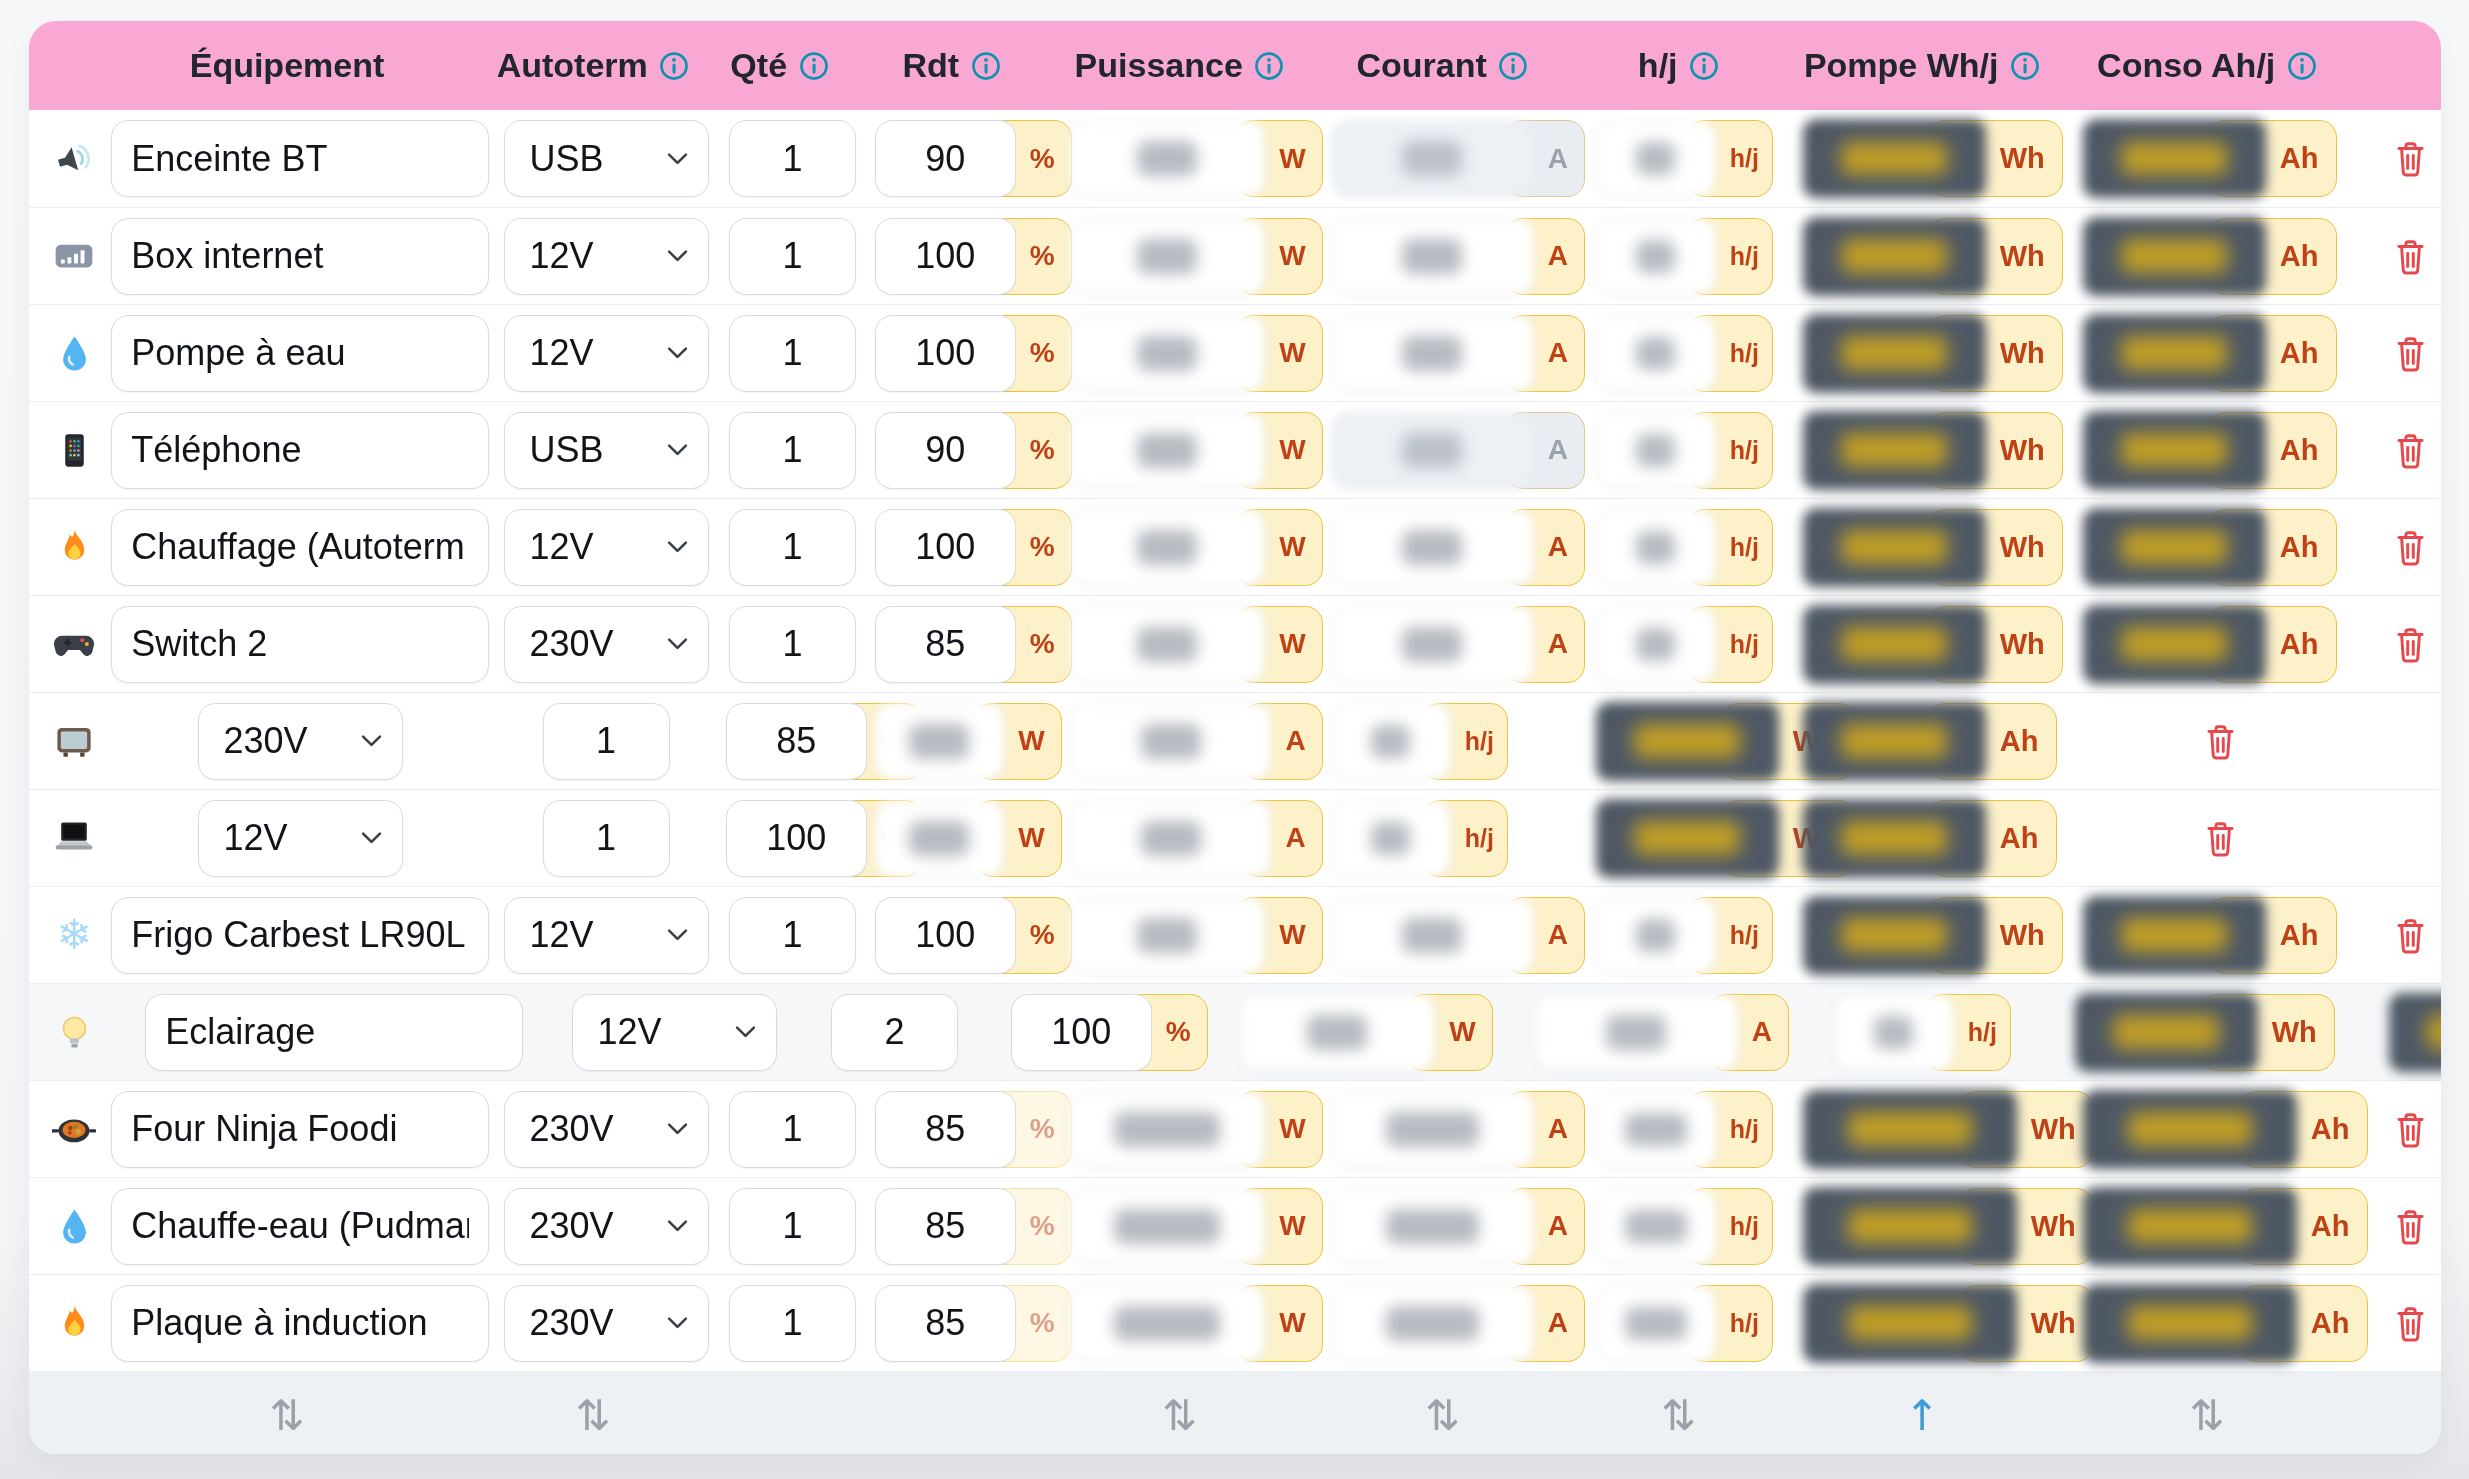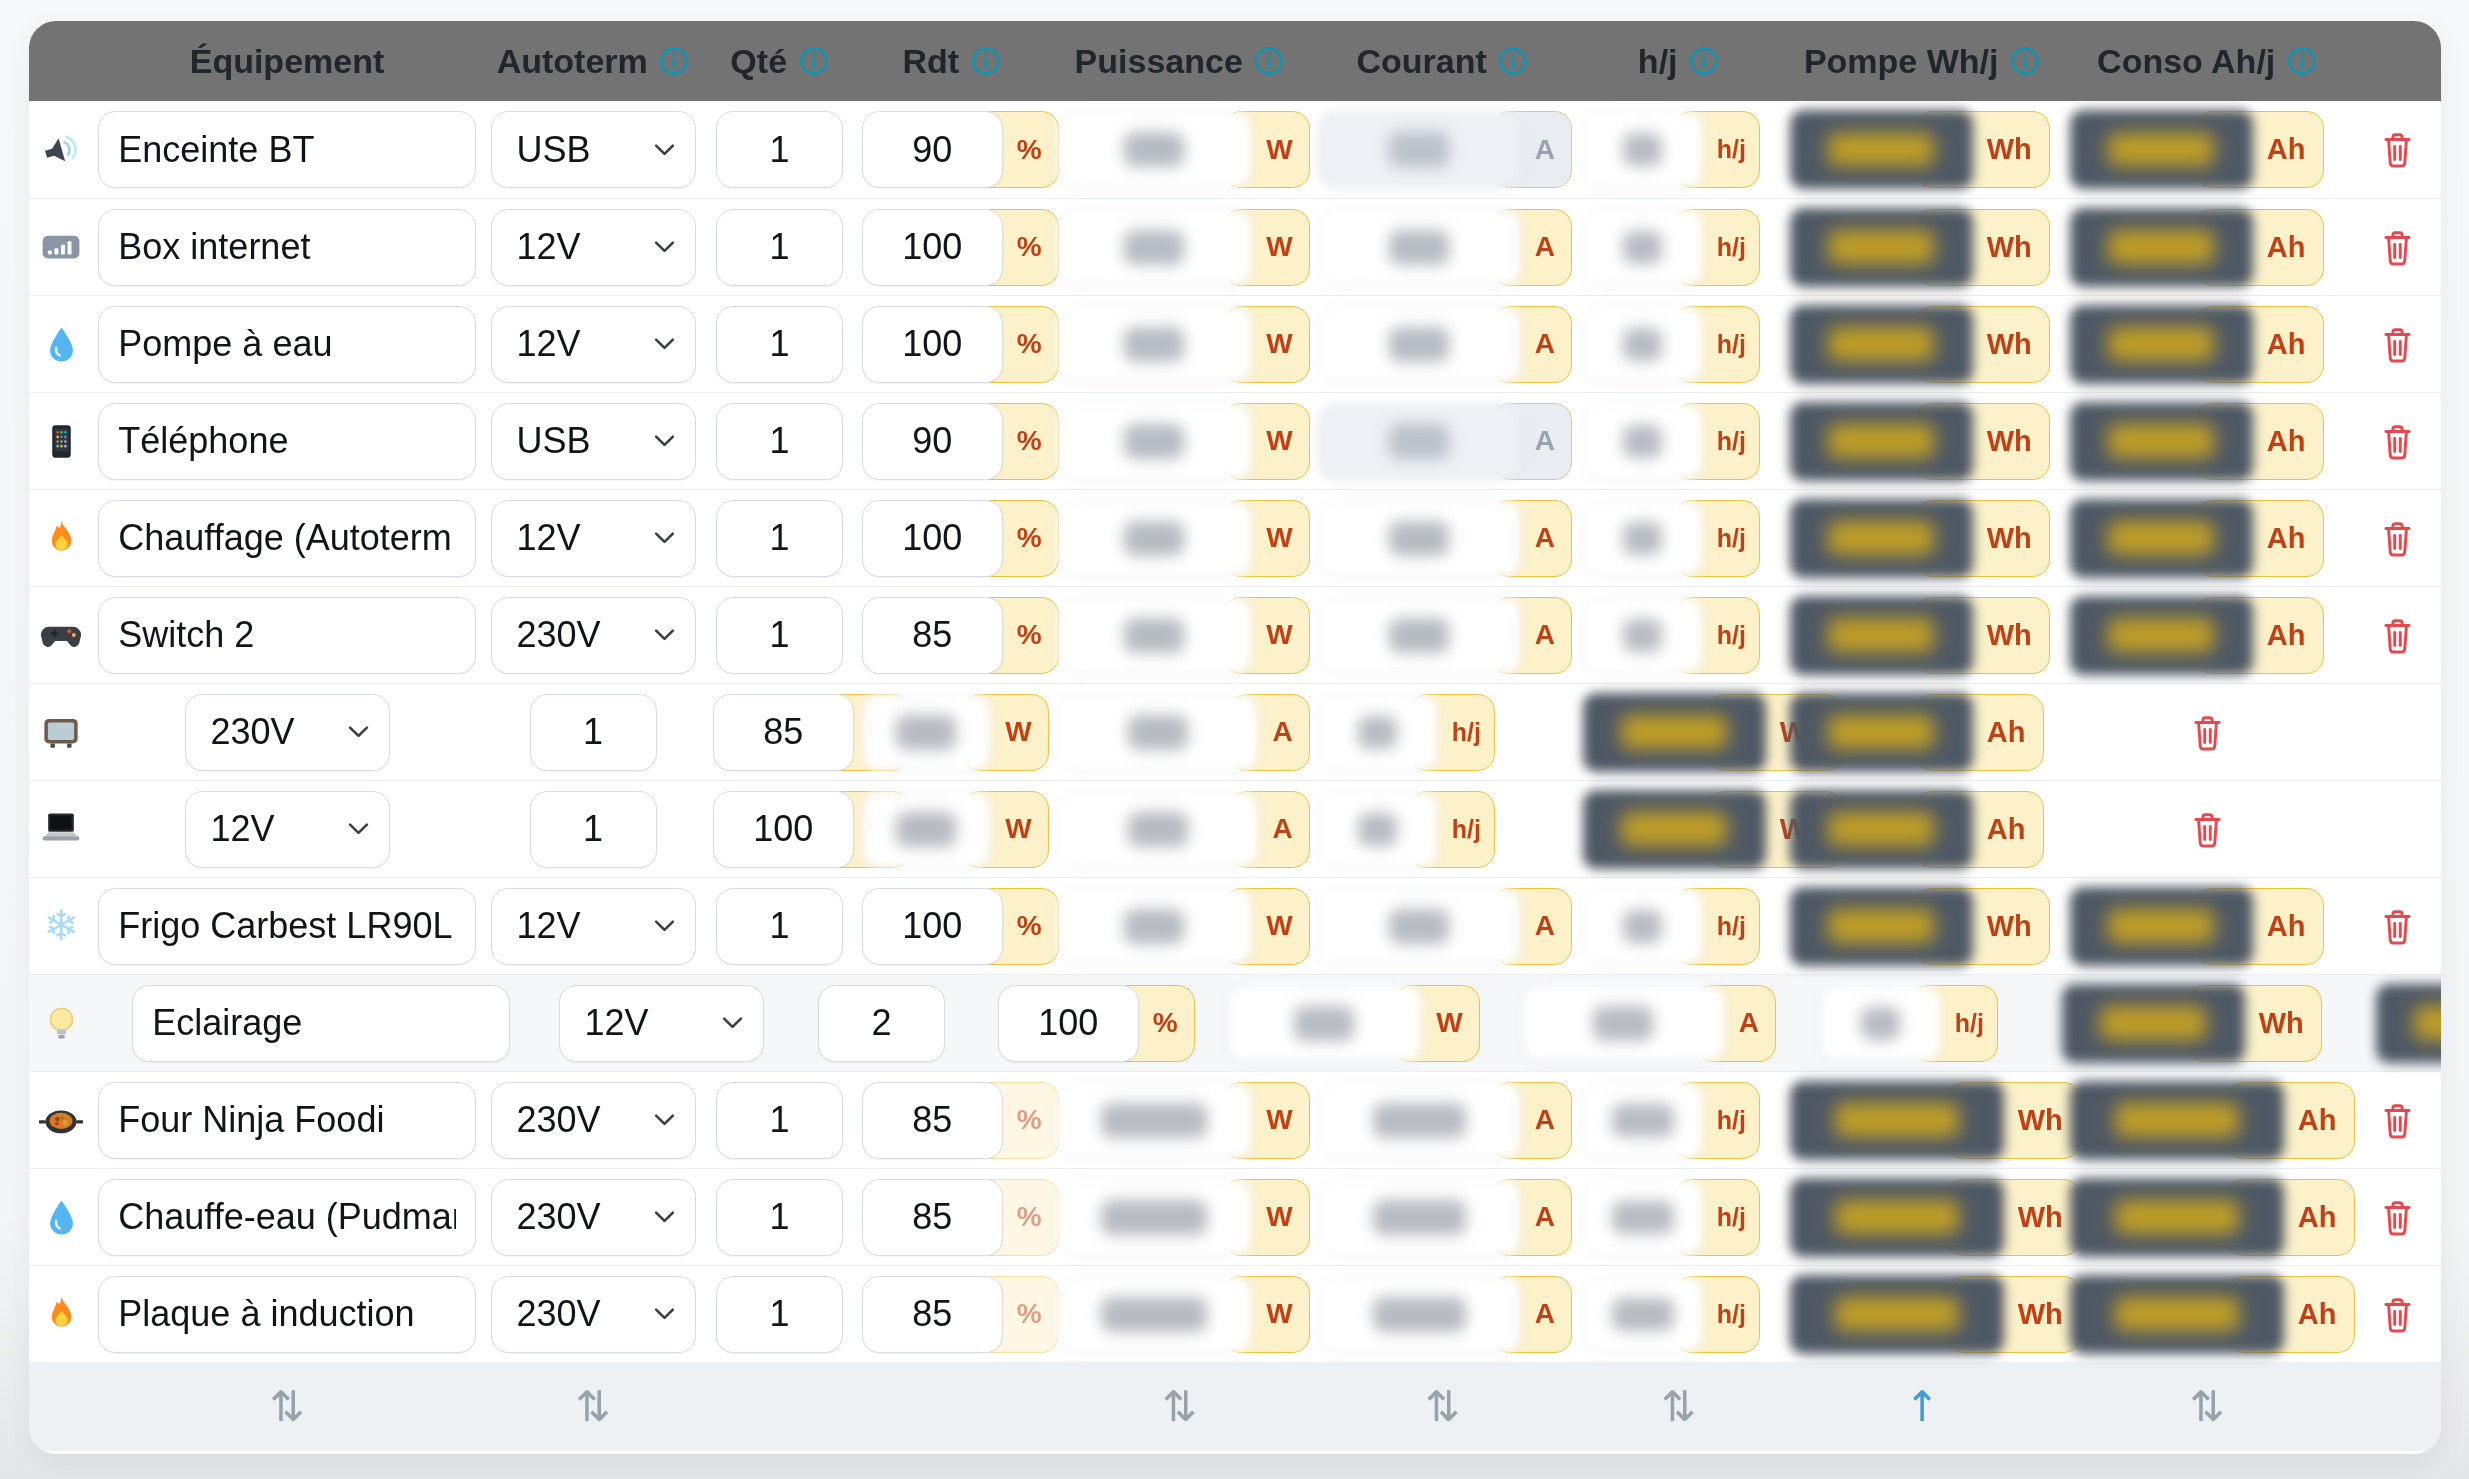--- a/index.html
+++ b/index.html
@@ -4,26 +4,26 @@
 <style>
   html,body{margin:0;padding:0;width:2470px;height:1479px;overflow:hidden;
     font-family:"Liberation Sans","DejaVu Sans",sans-serif;}
   .page{position:relative;width:2470px;height:1479px;
     background:linear-gradient(180deg,#f7f8f9 0%,#f4f5f7 82%,#e4e6e9 100%);}
   .card{position:absolute;left:29px;top:21px;width:2412px;height:1433px;
     background:#ffffff;border-radius:27px;overflow:hidden;
     box-shadow:0 9.7px 29px rgba(30,40,60,.06);}
   .grid{display:grid;grid-template-columns:64px 388px 224px 149px 195px 261px 265px 207px 280px 290px 91px;align-items:center;}
   
-  .thead{height:80px;background:#737373;}
+  .thead{height:89px;background:#f9a8d4;}
   .hcell{display:flex;align-items:center;justify-content:center;gap:11.6px;
     font-size:34px;font-weight:bold;color:#21262c;}
   .info{display:inline-flex;width:30px;height:30px;flex:0 0 auto;cursor:pointer;}
   
-  .row{height:97px;box-sizing:border-box;background:#fff;}
+  .row{height:97px;box-sizing:border-box;background:#fff;padding-left:13px;}
   .row + .row{border-top:1px solid #ebedf0;}
   .row.highlight{background:#f5f7f9;gap:34px;}
   .cell{display:flex;align-items:center;justify-content:center;height:100%;}
   .cell.group{justify-content:flex-start;padding-left:7.7px;box-sizing:border-box;}
   .emoji{display:flex;align-items:center;justify-content:center;width:46px;height:46px;}
   .input,.select{box-sizing:border-box;height:77px;background:#fff;border:1.4px solid #d7dbe1;
     border-radius:17.4px;font-size:36px;color:#111418;outline:none;
     box-shadow:0 1px 1.9px rgba(16,24,40,.05);position:relative;z-index:1;
     font-family:"Liberation Sans","DejaVu Sans",sans-serif;}
   .input.equip{width:378px;padding:0 19.3px;}

